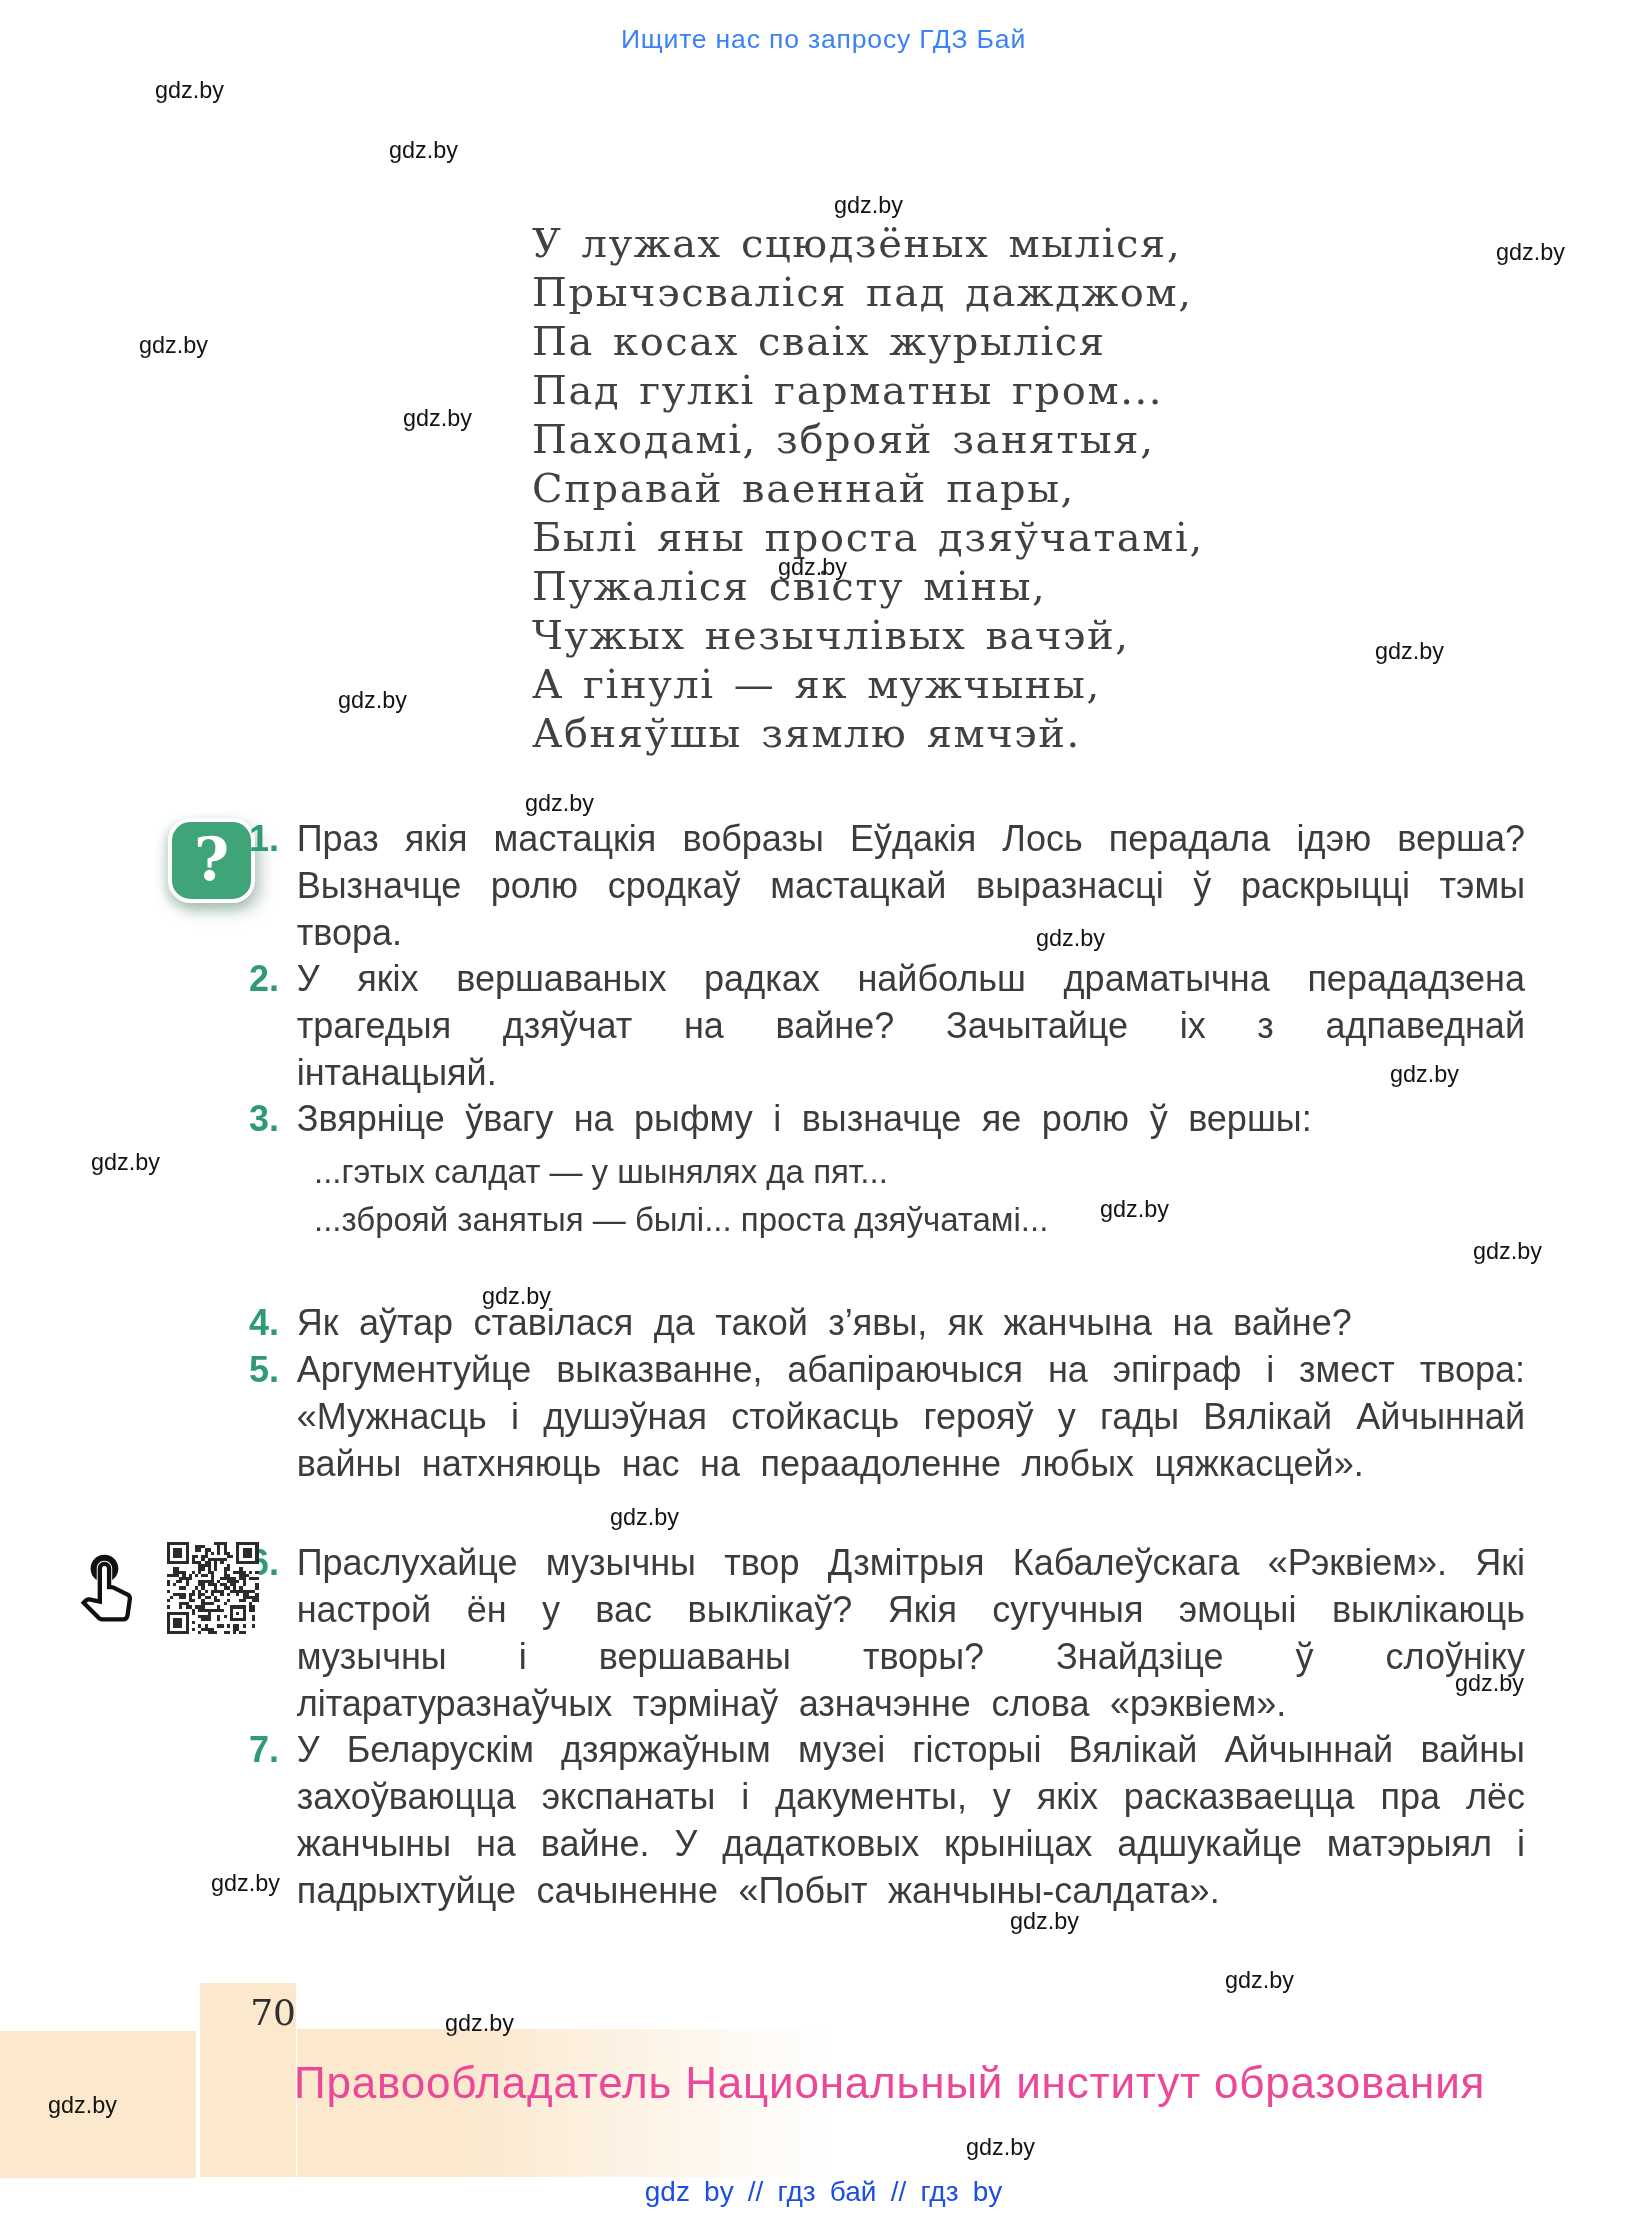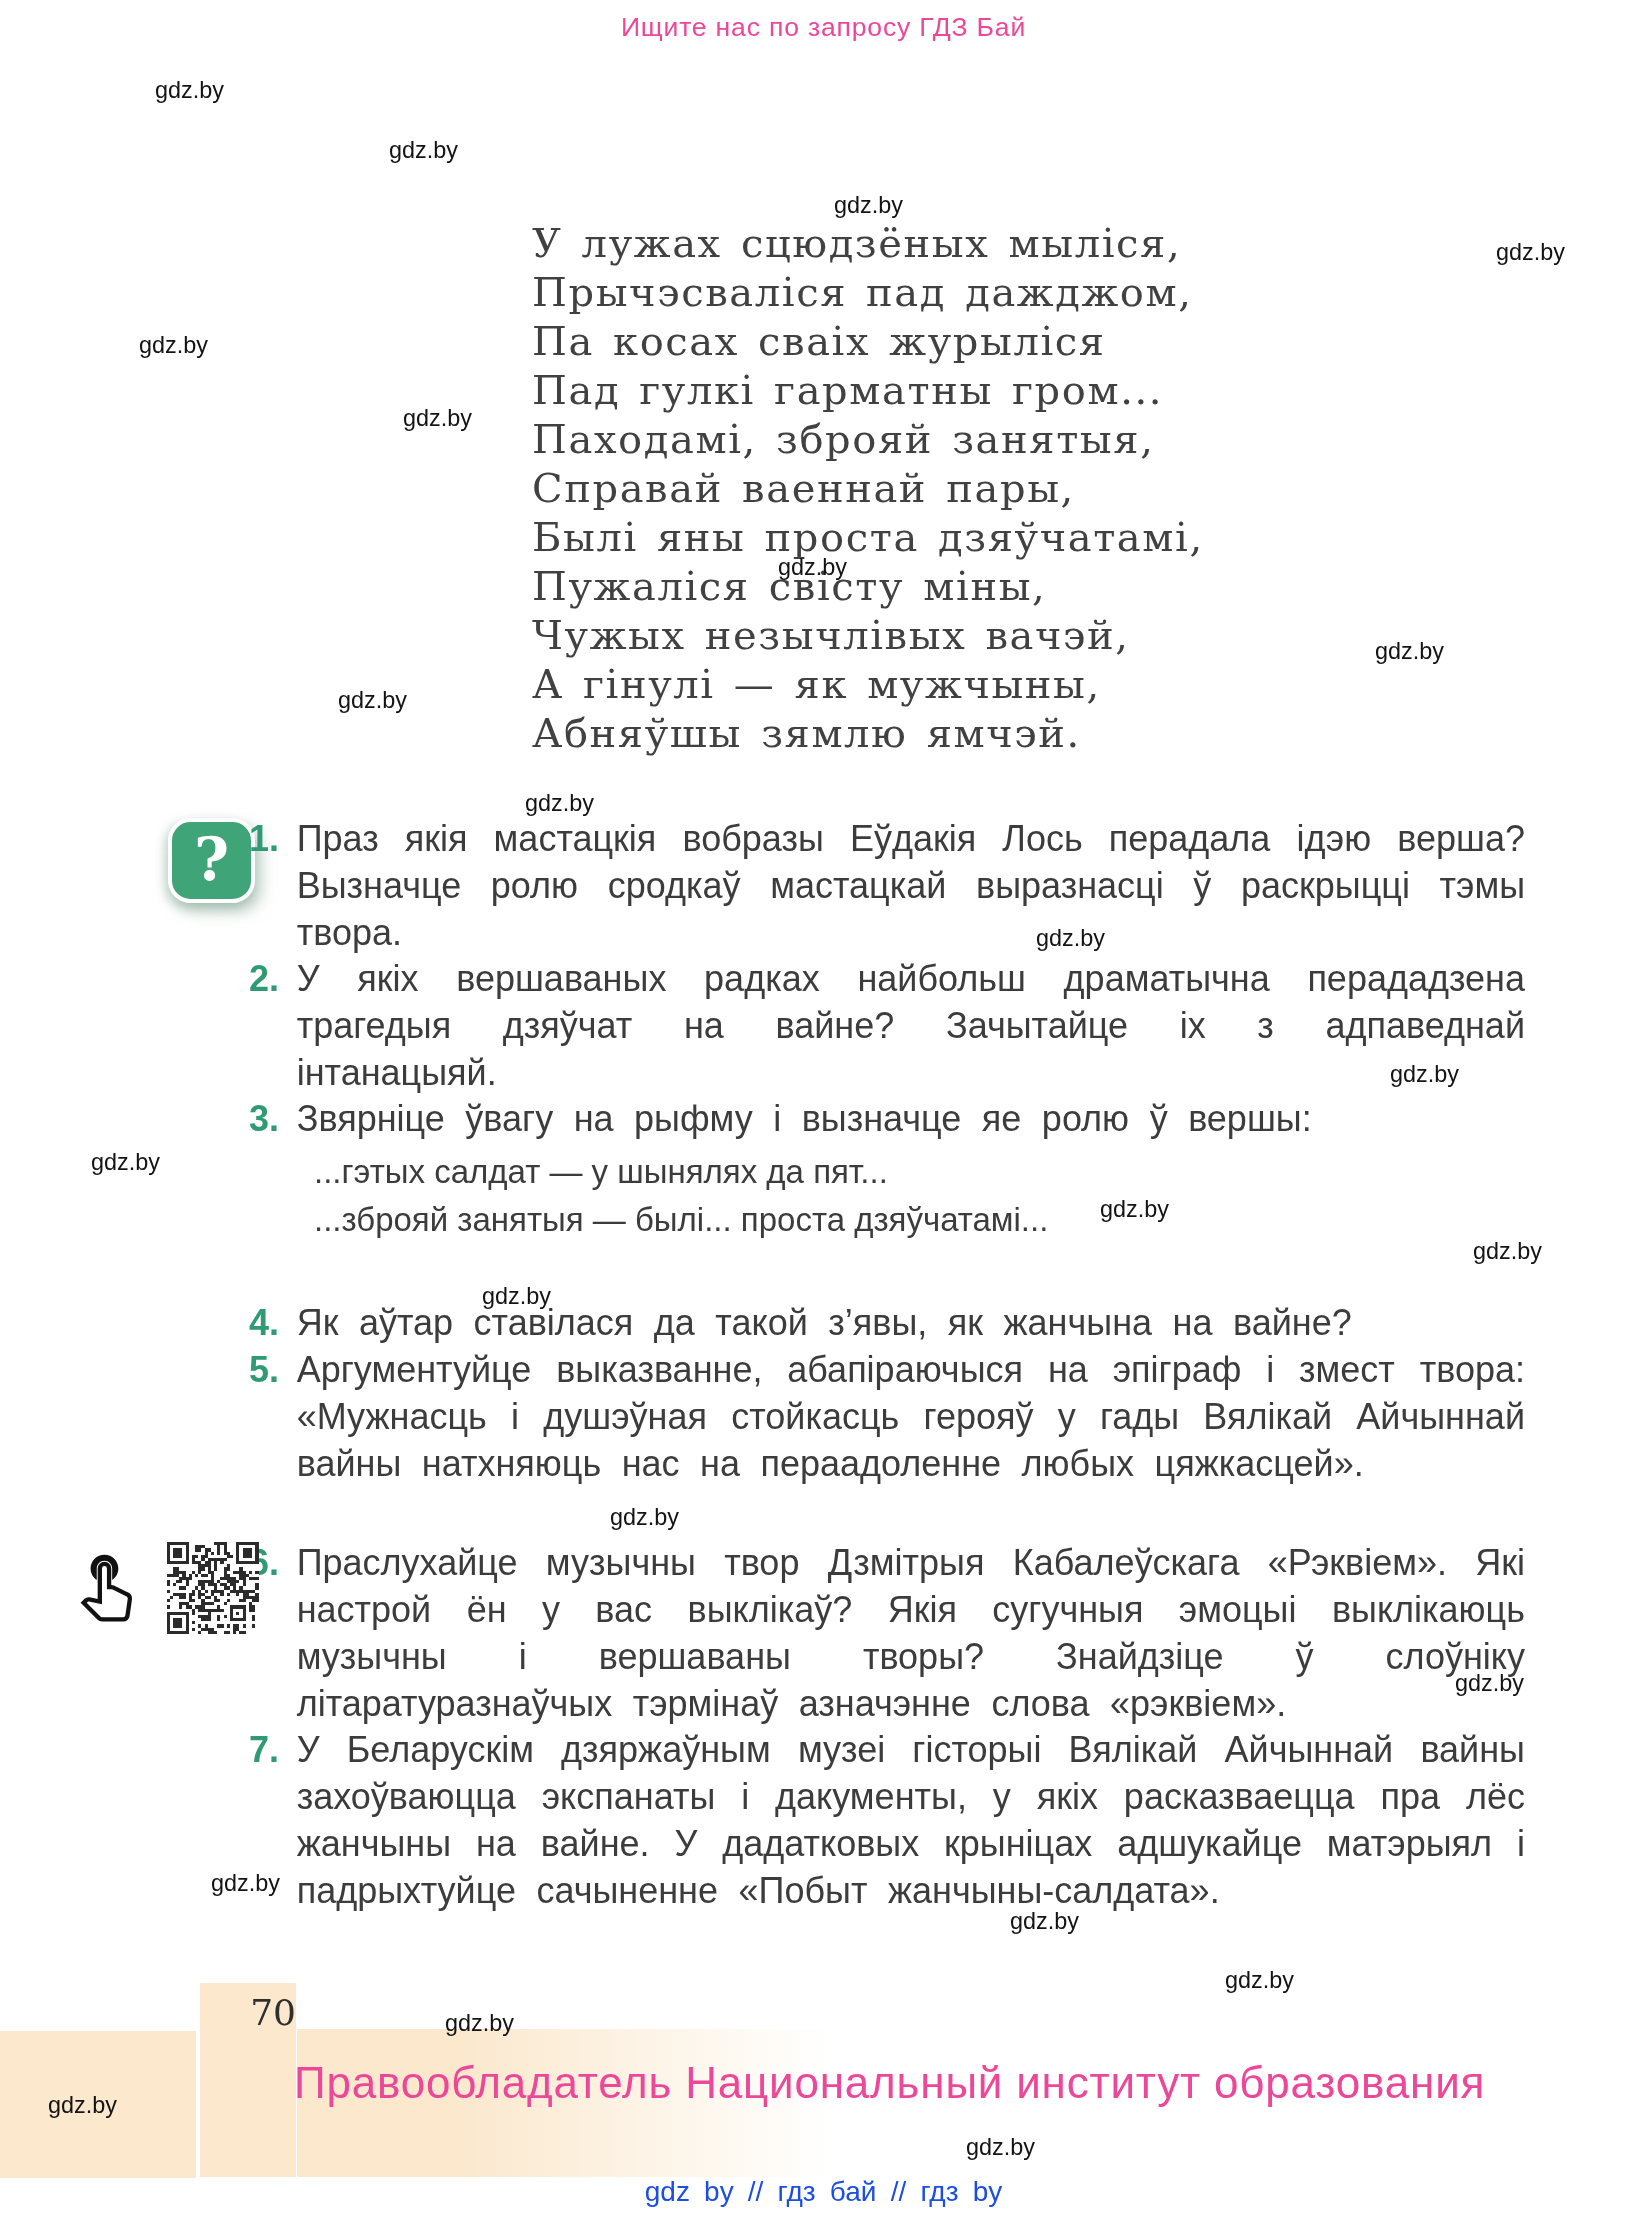--- a/index.html
+++ b/index.html
@@ -4,22 +4,22 @@
 <style>
   html,body{margin:0;padding:0;background:#ffffff;}
   .page{position:relative;width:1647px;height:2216px;background:#fff;overflow:hidden;
         font-family:"Liberation Sans",sans-serif;color:#3c3c3c;}
 
   
   .wm{position:absolute;font-size:23.4px;color:#141414;white-space:nowrap;
       font-family:"Liberation Sans",sans-serif;}
 
   
-  .top-banner{position:absolute;top:12px;left:0;width:100%;text-align:center;
-      font-size:26.6px;color:#ec4899;letter-spacing:0.8px;}
+  .top-banner{position:absolute;top:24px;left:0;width:100%;text-align:center;
+      font-size:26.6px;color:#3b82f6;letter-spacing:0.8px;}
 
   
   .poem{position:absolute;left:532px;top:219px;
       font-family:"DejaVu Serif",serif;font-size:40px;line-height:49px;
       color:#414141;letter-spacing:1.6px;word-spacing:4.8px;white-space:nowrap;}
 
   
   .qicon{position:absolute;left:168px;top:818px;width:79px;height:77px;
       background:#3fa478;border:4px solid #ffffff;border-radius:22.6px;
       box-shadow:5.6px 8px 14.5px rgba(125,160,142,.55), -3.2px 4.8px 9.7px rgba(140,175,155,.4);

